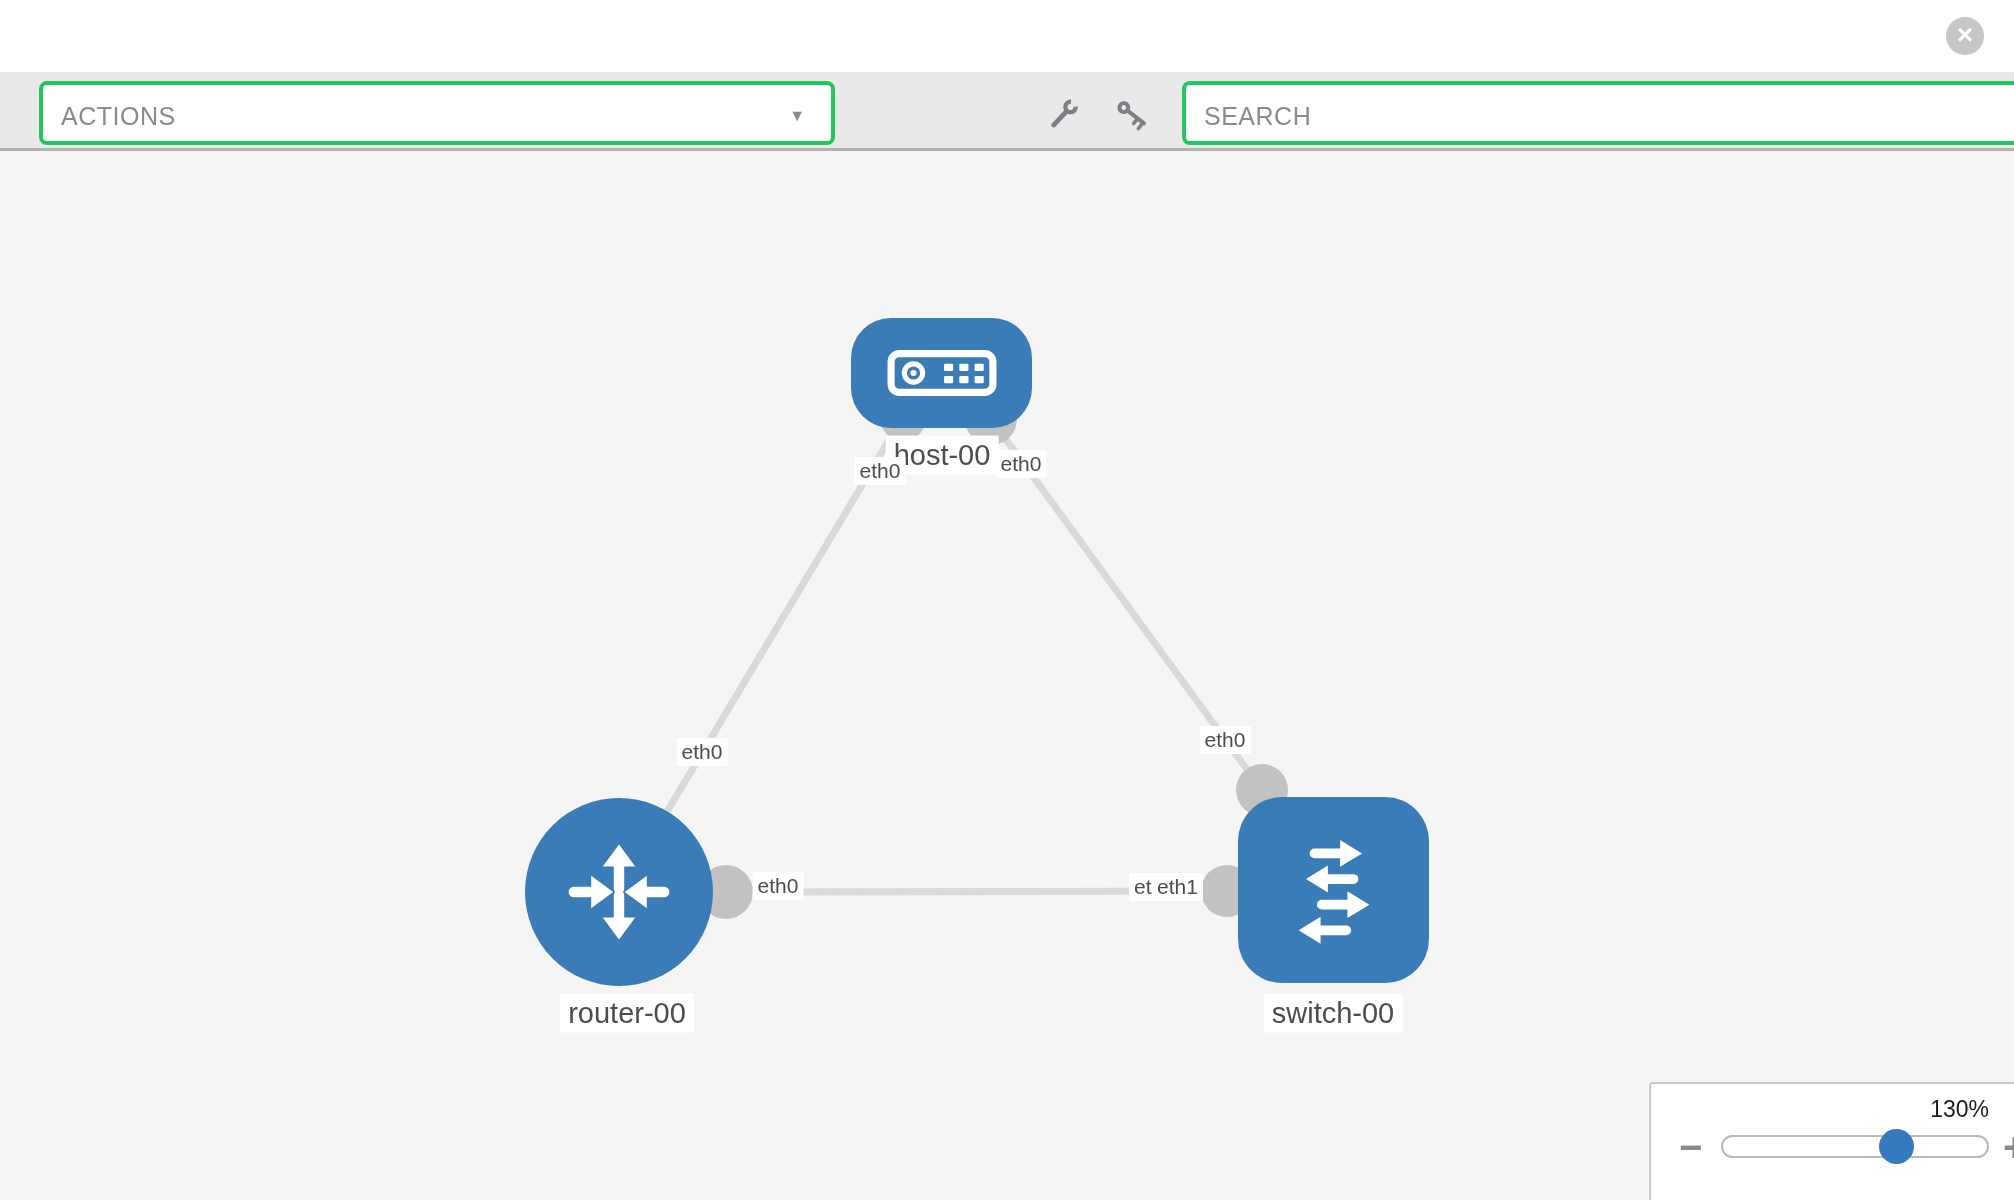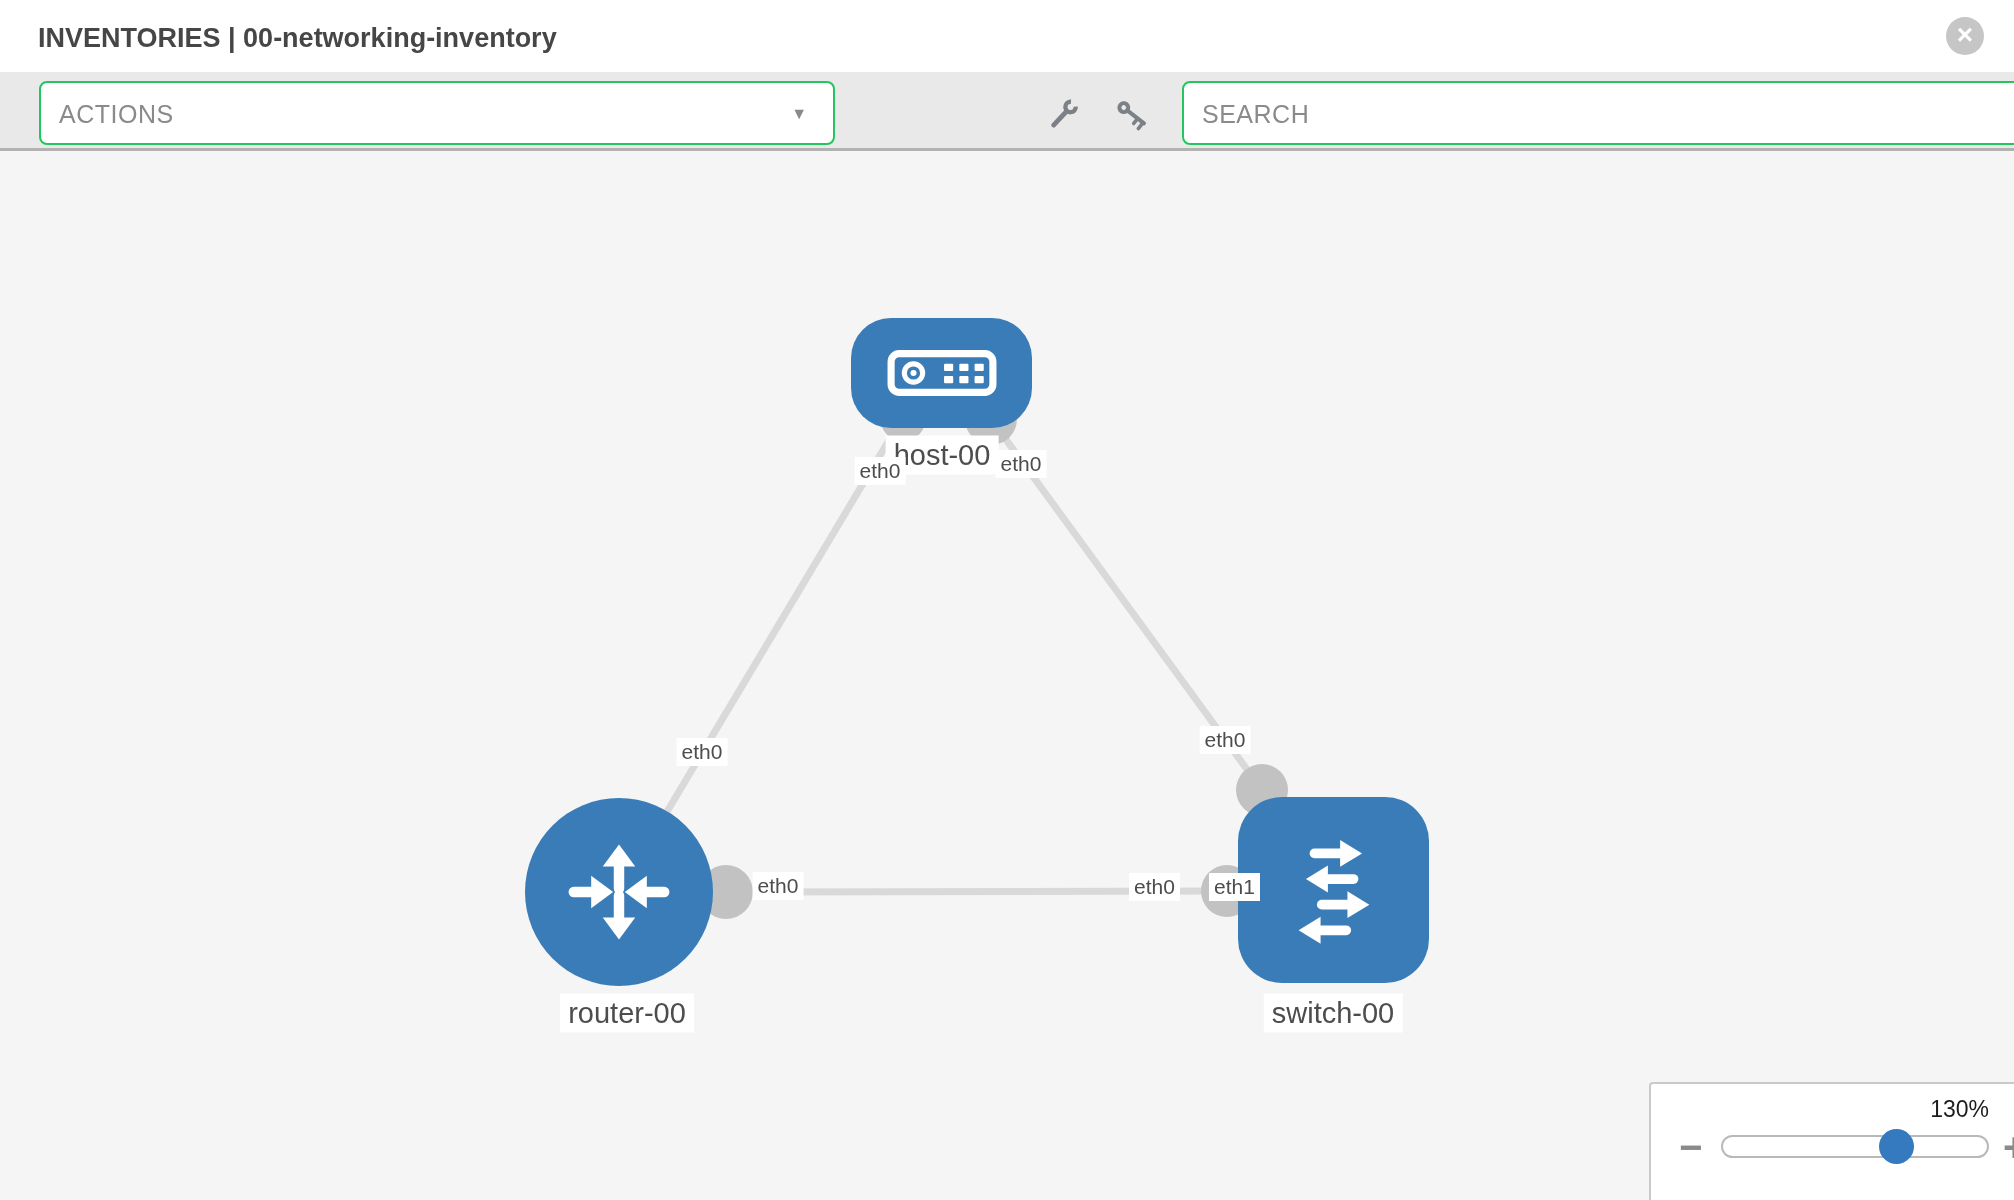--- a/index.html
+++ b/index.html
@@ -12,21 +12,21 @@
   .header-title { position:absolute; left:38px; top:0; height:72px;
     line-height:76px; font-size:27px; font-weight:bold; color:#464646; }
   .close-btn { position:absolute; right:30px; top:17px; width:38px; height:38px;
     border-radius:50%; background:#c6c6c6; color:#ffffff; text-align:center;
     line-height:36px; font-size:28px; font-weight:bold; cursor:pointer; }
 
   
   .toolbar { position:absolute; left:0; top:72px; width:2014px; height:79px;
     background:#e9e9e9; border-bottom:3px solid #b2b2b2; }
   .combo { position:absolute; top:9px; height:64px; background:#ffffff;
-    border:2px solid #22c55e; border-radius:8px; }
+    border:4px solid #22c55e; border-radius:8px; }
   .combo-actions { left:39px; width:796px; }
   .combo-search  { left:1182px; width:908px; }
   .combo-label { position:absolute; left:18px; top:0; height:60px; line-height:62px;
     font-size:25px; color:#8a8a8a; letter-spacing:0.5px; }
   .combo-caret { position:absolute; right:26px; top:0; height:60px; line-height:62px;
     font-size:16px; color:#8a8a8a; }
   .tool-icon { position:absolute; top:22px; width:40px; height:40px;
     color:#7b8186; cursor:pointer; }
   .tool-wrench { left:1044px; }
   .tool-key    { left:1112px; }
@@ -60,21 +60,20 @@
   .zoom-plus  { left:352px; }
   .zoom-track { position:absolute; left:70px; top:51px; width:268px; height:23px;
     background:#ffffff; border:2px solid #b9b9b9; border-radius:12px; cursor:pointer; }
   .zoom-thumb { position:absolute; left:156px; top:-8px; width:35px; height:35px;
     border-radius:50%; background:#3579be; cursor:grab; }
 </style>
 </head>
 <body>
 
 <div class="header">
-  <div class="header-title">INVENTORIES | 00-networking-inventory</div>
   <div class="close-btn">×</div>
 </div>
 
 <div class="toolbar">
   <div class="combo combo-actions">
     <span class="combo-label">ACTIONS</span>
     <span class="combo-caret">▼</span>
   </div>
 
   <svg class="tool-icon tool-wrench" viewBox="0 0 100 100">
@@ -160,21 +159,21 @@
 
   <div class="chip chip-center node-label" style="left:913px; top:304px;">host-00</div>
   <div class="chip chip-center node-label" style="left:598px; top:862px;">router-00</div>
   <div class="chip chip-center node-label" style="left:1304px; top:862px;text-align:center;">switch-00</div>
 
   <div class="chip chip-center iface-label" style="left:851px; top:320px;">eth0</div>
   <div class="chip chip-center iface-label" style="left:992px; top:313px;">eth0</div>
   <div class="chip chip-center iface-label" style="left:673px; top:601px;">eth0</div>
   <div class="chip chip-center iface-label" style="left:749px; top:735px;">eth0</div>
   <div class="chip iface-label" style="left:1100px; top:722px;">eth0</div>
-  <div class="chip iface-label chip-over" style="left:1180px; top:722px;">eth1</div>
+  <div class="chip iface-label chip-over" style="left:1123px; top:722px;">eth1</div>
   <div class="chip chip-center iface-label" style="left:1196px; top:589px;">eth0</div>
 
   <div class="zoom-panel">
     <div class="zoom-value">130%</div>
     <div class="zoom-minus">−</div>
     <div class="zoom-track">
       <div class="zoom-thumb"></div>
     </div>
     <div class="zoom-plus">+</div>
   </div>

